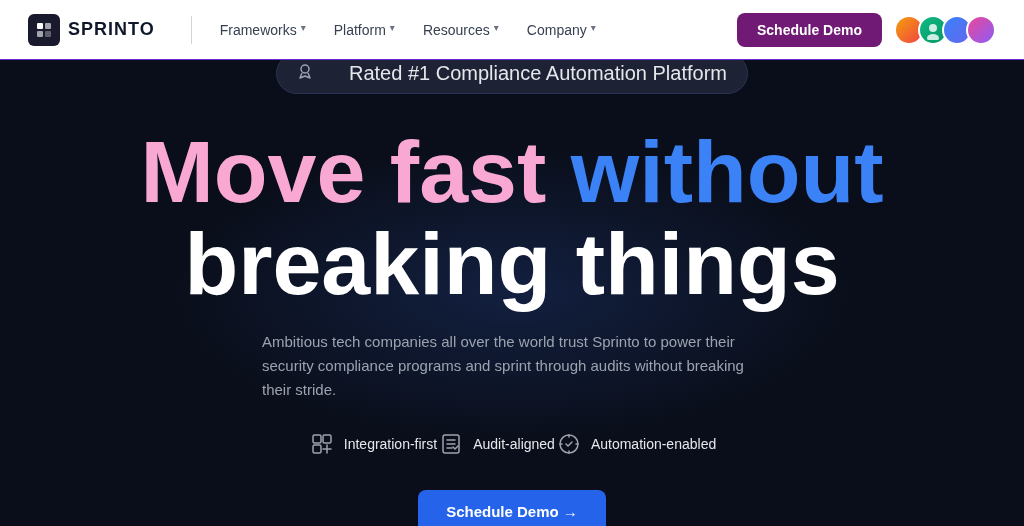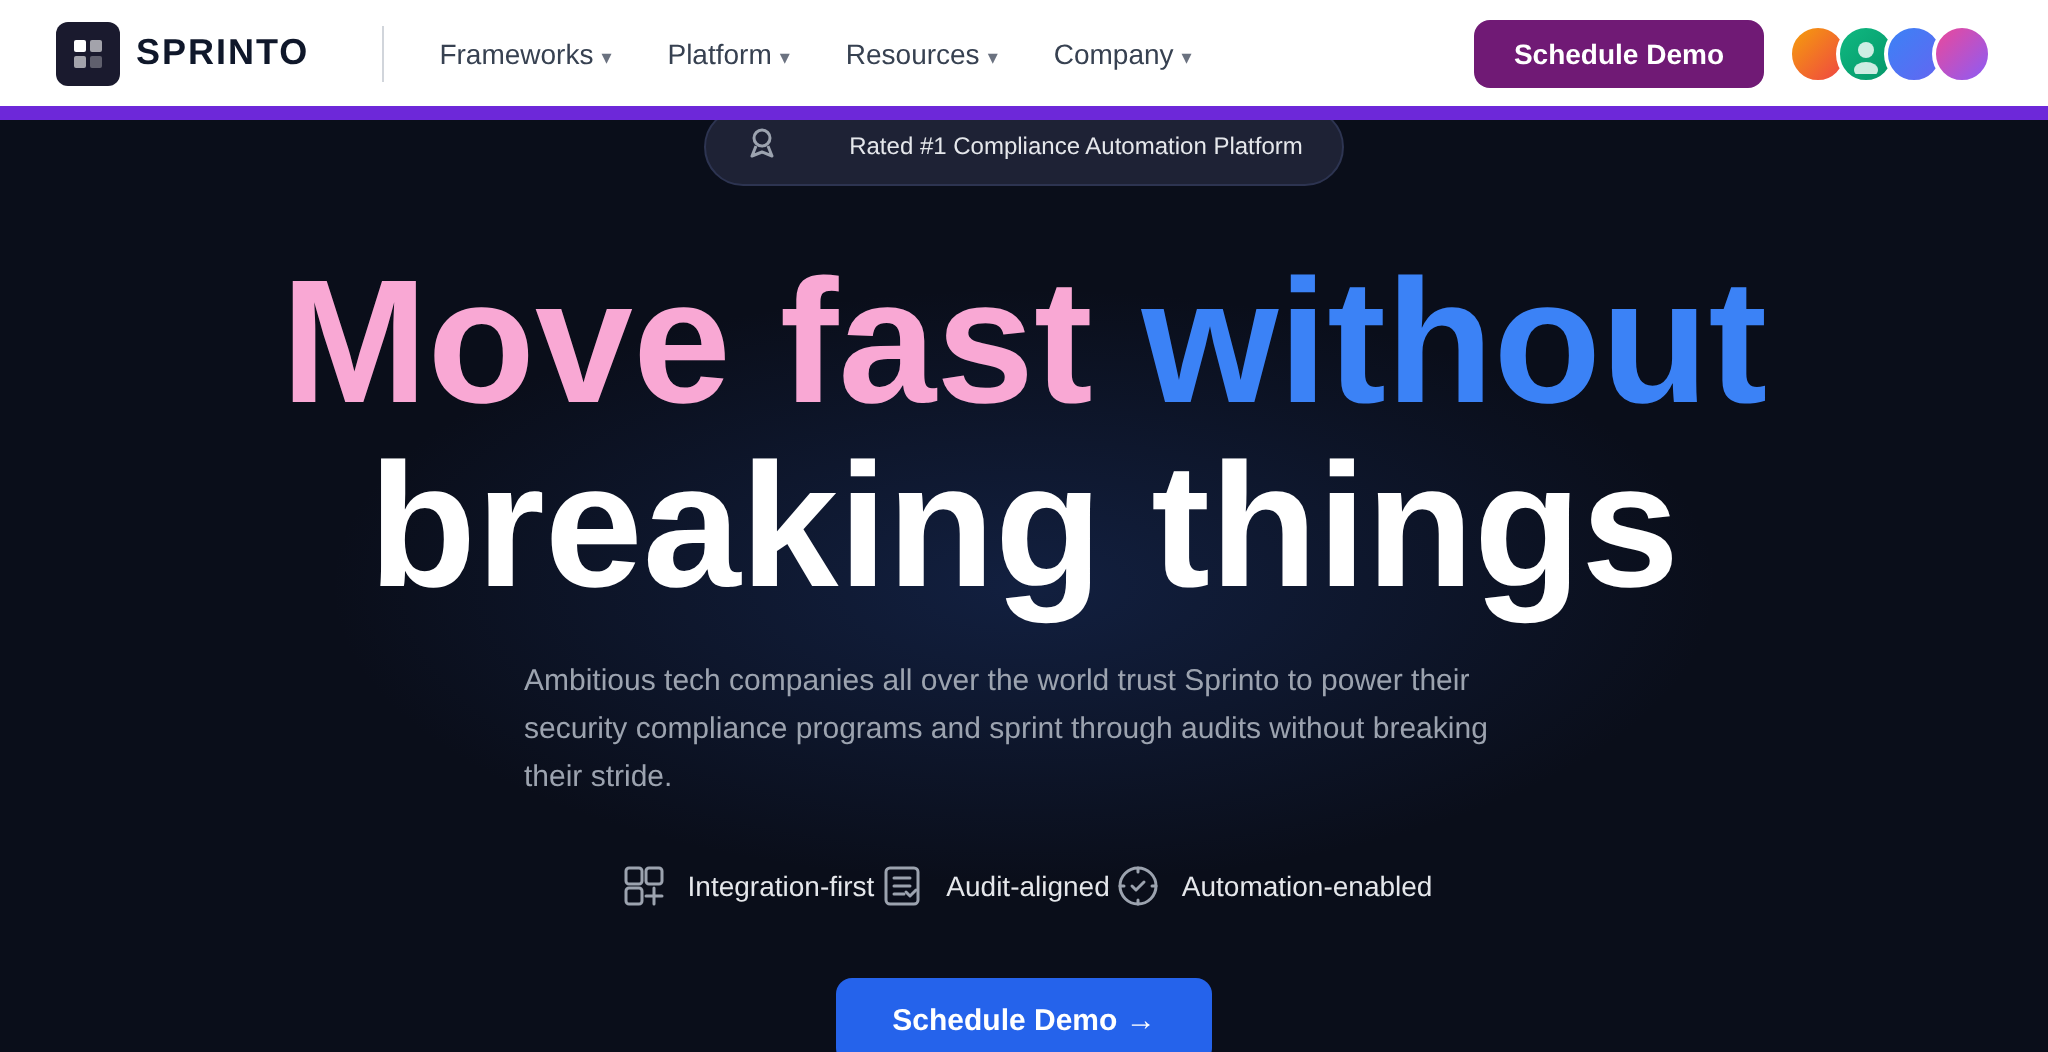--- a/index.html
+++ b/index.html
@@ -5,21 +5,21 @@
     * { margin: 0; padding: 0; box-sizing: border-box; }
     body { width: 1024px; height: 526px; overflow: hidden; font-family: -apple-system, BlinkMacSystemFont, 'Segoe UI', sans-serif; }
 
     
     .navbar {
       background: #ffffff;
       height: 60px;
       display: flex;
       align-items: center;
       padding: 1px 28px;
-      border-bottom: 7px solid #6d28d9;
+      border-bottom: 1px solid #6d28d9;
       position: relative;
       z-index: 10;
     }
     .nav-logo {
       display: flex;
       align-items: center;
       gap: 8px;
       margin-right: 20px;
     }
     .logo-icon {
@@ -47,21 +47,21 @@
       margin: 0 16px;
     }
     .nav-links {
       display: flex;
       align-items: center;
       gap: 4px;
       flex: 1;
     }
     .nav-item {
       display: flex;
-      align-items: flex-end;
+      align-items: flex-start;
       gap: 4px;
       padding: 6px 12px;
       font-size: 14px;
       font-weight: 500;
       color: #374151;
       cursor: pointer;
       border-radius: 6px;
     }
     .nav-item .chevron {
       font-size: 10px;
@@ -134,21 +134,21 @@
       margin-bottom: 32px;
       position: relative;
       z-index: 2;
     }
     .badge-icon {
       color: #9ca3af;
       font-size: 16px;
     }
     .badge-text {
       color: #e5e7eb;
-      font-size: 12px;
+      font-size: 20px;
       font-weight: 500;
       margin-left: 28px;
     }
     .hero-headline {
       text-align: center;
       position: relative;
       z-index: 2;
       line-height: 1.05;
       margin-bottom: 20px;
     }

